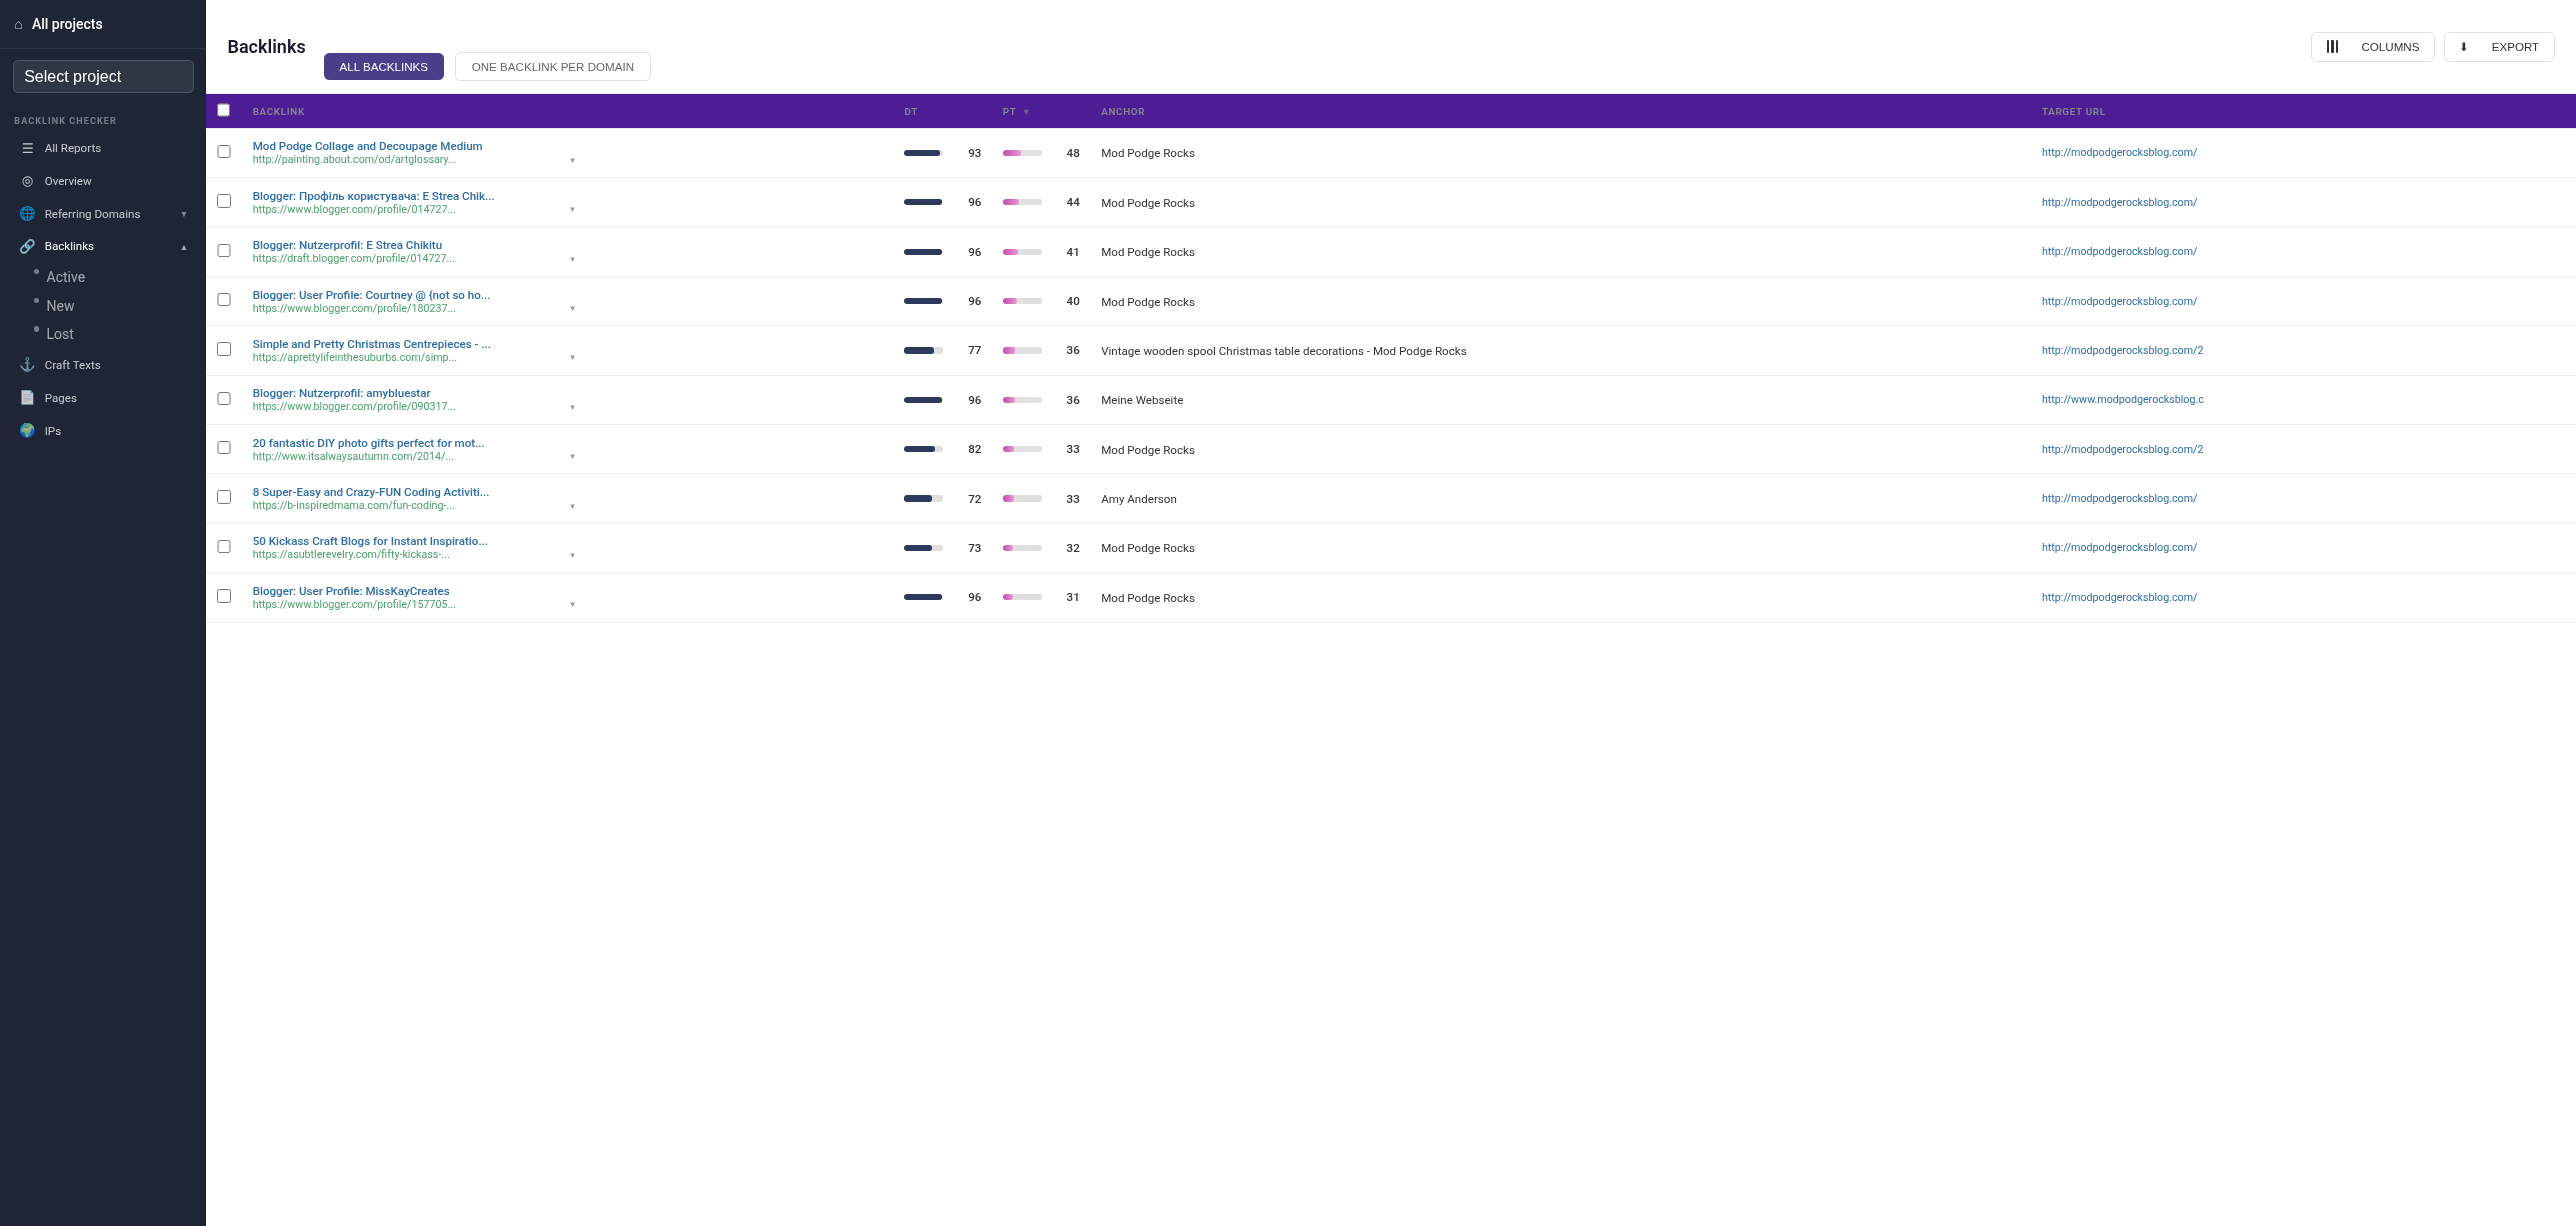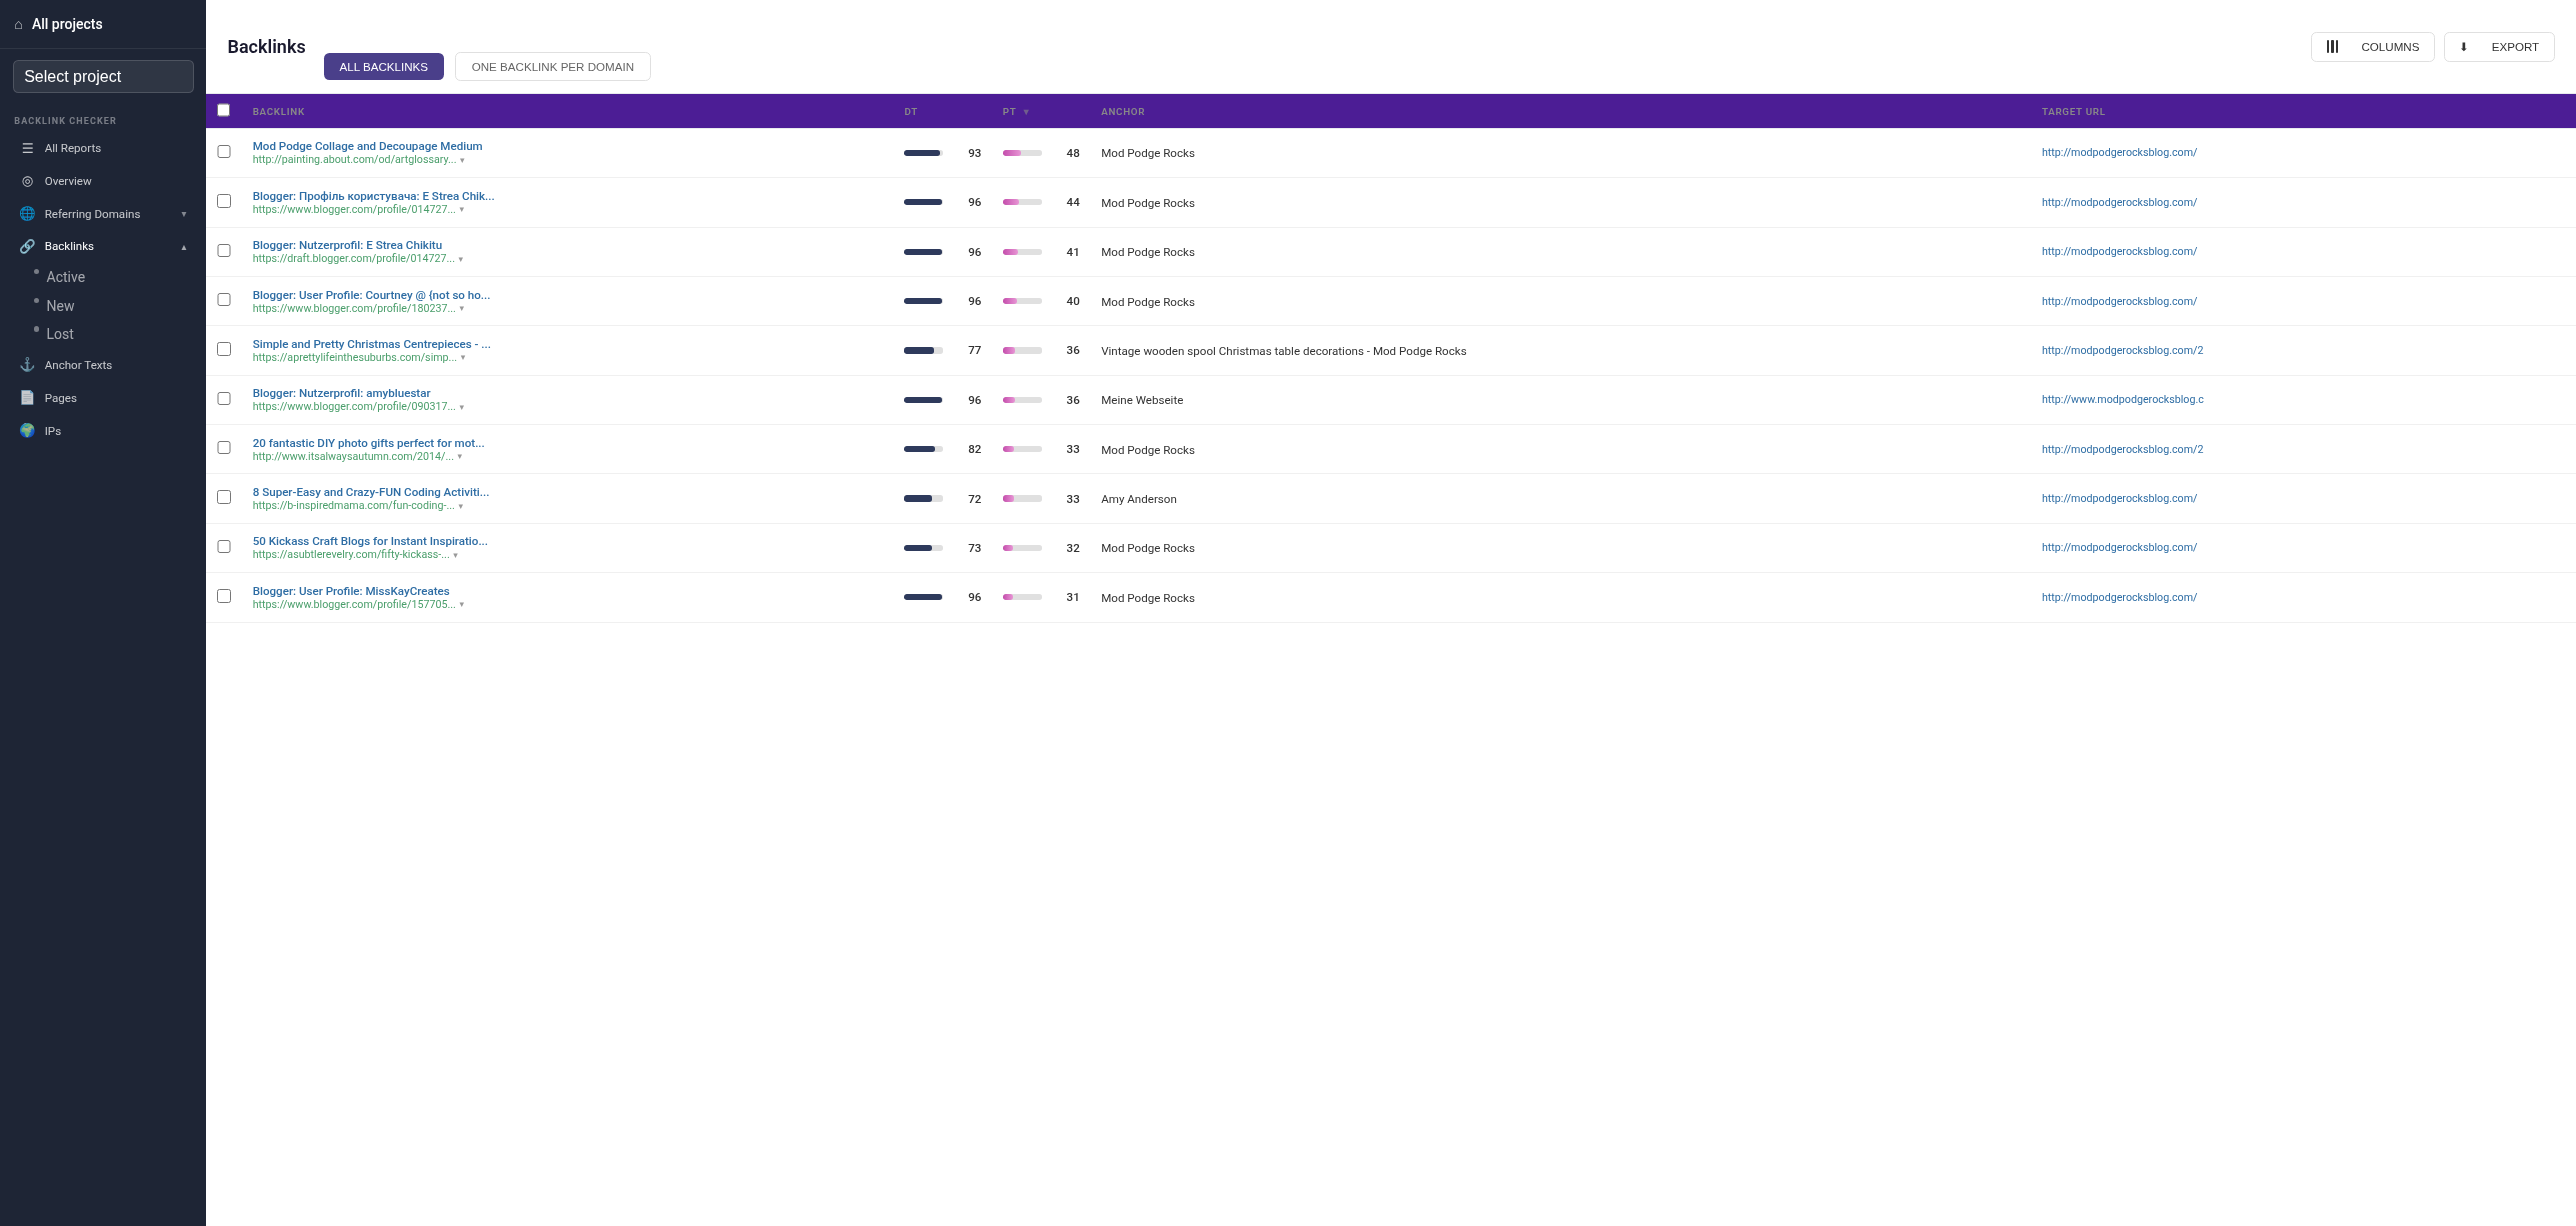--- a/index.html
+++ b/index.html
@@ -37,21 +37,21 @@
     thead th.check-col { width: 36px; }
     thead th.backlink-col { min-width: 268px; }
     thead th.dt-col { width: 81px; }
     thead th.pt-col { width: 89px; }
     thead th.anchor-col { min-width: 179px; }
     thead th.targeturl-col { min-width: 224px; }
     tbody tr { border-bottom: 0.9px solid #f0f0f0; }
     td { padding: 10.7px 10.7px; vertical-align: middle; }
     td.check-col { text-align: center; }
     .backlink-title { color: #2e6da4; font-size: 11.6px; font-weight: 500; text-decoration: none; white-space: nowrap; overflow: hidden; text-overflow: ellipsis; max-width: 322px; display: block; }
-    .backlink-url { color: #4a9e6b; font-size: 10.7px; white-space: nowrap; overflow: hidden; text-overflow: ellipsis; max-width: 322px; display: flex; align-items: center; gap: 3.6px; }
+    .backlink-url { color: #4a9e6b; font-size: 10.7px; white-space: nowrap; overflow: hidden; text-overflow: ellipsis; max-width: 322px; display: flex; align-items: center; gap: 3.6px; justify-content: space-between; }
     .backlink-url .arrow-down { color: #999; font-size: 9px; }
     .score-cell { display: flex; align-items: center; gap: 20px; text-align: right; }
     .score-bar-wrap { width: 39px; height: 6.3px; border-radius: 2.7px; overflow: hidden; background: #e0e0e0; }
     .score-bar-dark { height: 100%; border-radius: 2.7px; background: #2e3a5c; }
     .score-bar-pink { height: 100%; border-radius: 2.7px; background: linear-gradient(90deg, #c44dac, #e896d5); }
     .score-num { font-size: 11.6px; color: #333; font-weight: 500; min-width: 18px; }
     .anchor-text { font-size: 11.6px; color: #333; }
     .target-url-link { color: #2e6da4; font-size: 10.7px; text-decoration: none; white-space: nowrap; overflow: hidden; text-overflow: ellipsis; max-width: 268px; display: block; }
     .sort-icon { margin-left: 3.6px; opacity: 0.6; }
     input[type="checkbox"] { width: 13.4px; height: 13.4px; cursor: pointer; accent-color: #4a3f8a; }
@@ -101,21 +101,21 @@
     <span class="dot"></span>
     <span>New</span>
   </div>
   <div class="nav-sub-item">
     <span class="dot"></span>
     <span>Lost</span>
   </div>
 
   <div class="nav-item">
     <span class="nav-icon">⚓</span>
-    <span>Anchor Texts</span>
+    <span>Craft Texts</span>
   </div>
   <div class="nav-item">
     <span class="nav-icon">📄</span>
     <span>Pages</span>
   </div>
   <div class="nav-item">
     <span class="nav-icon">🌍</span>
     <span>IPs</span>
   </div>
 </div>

